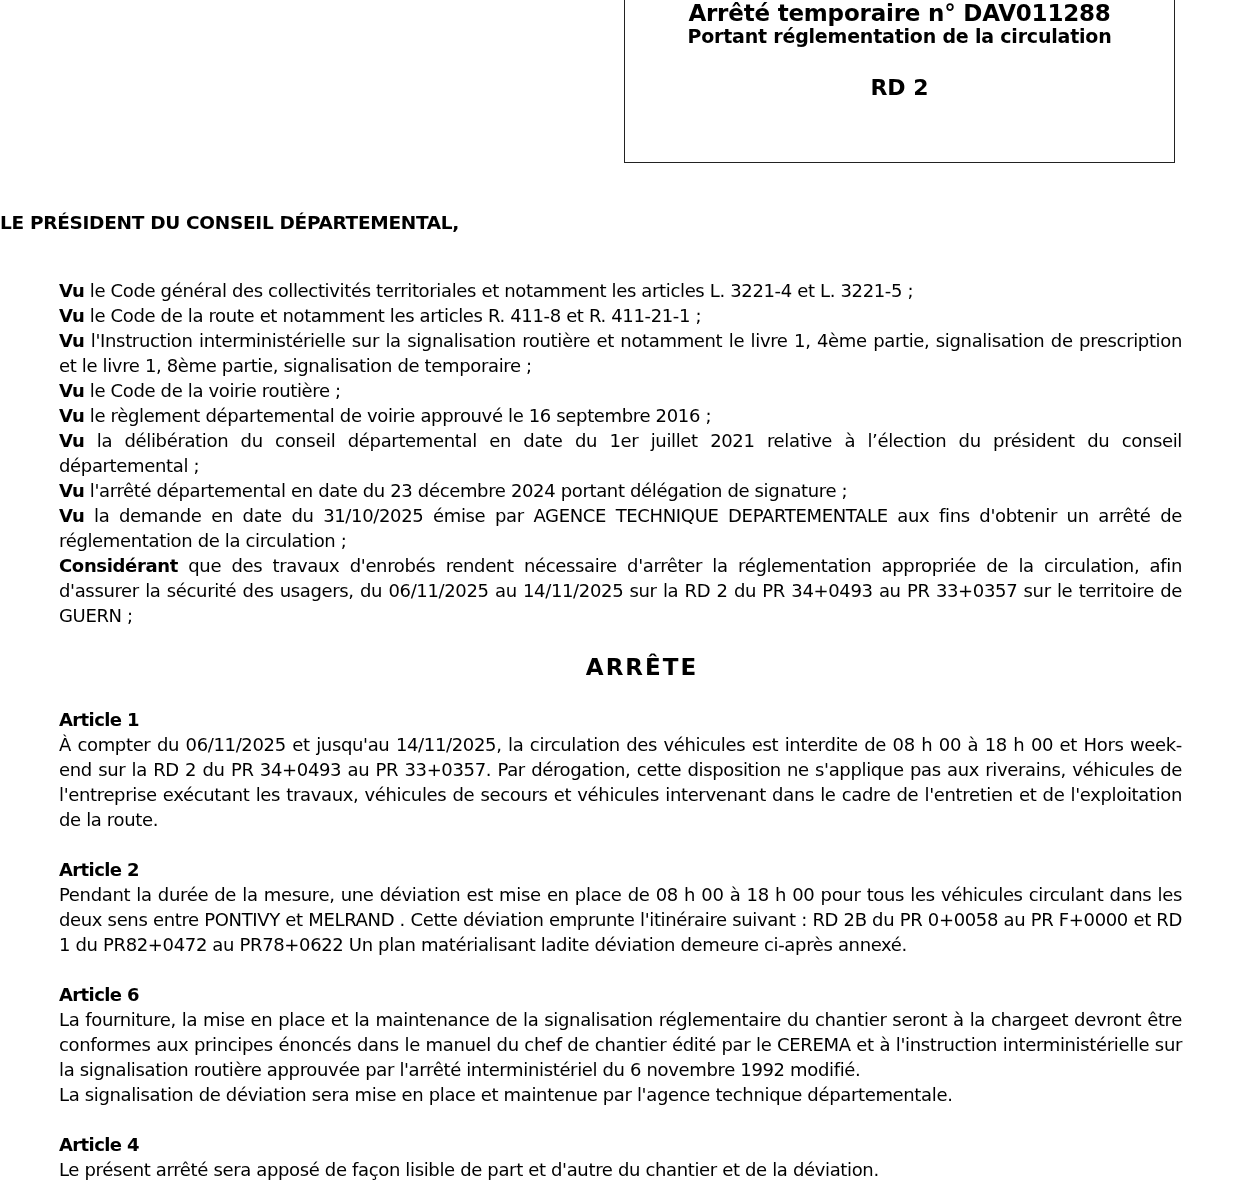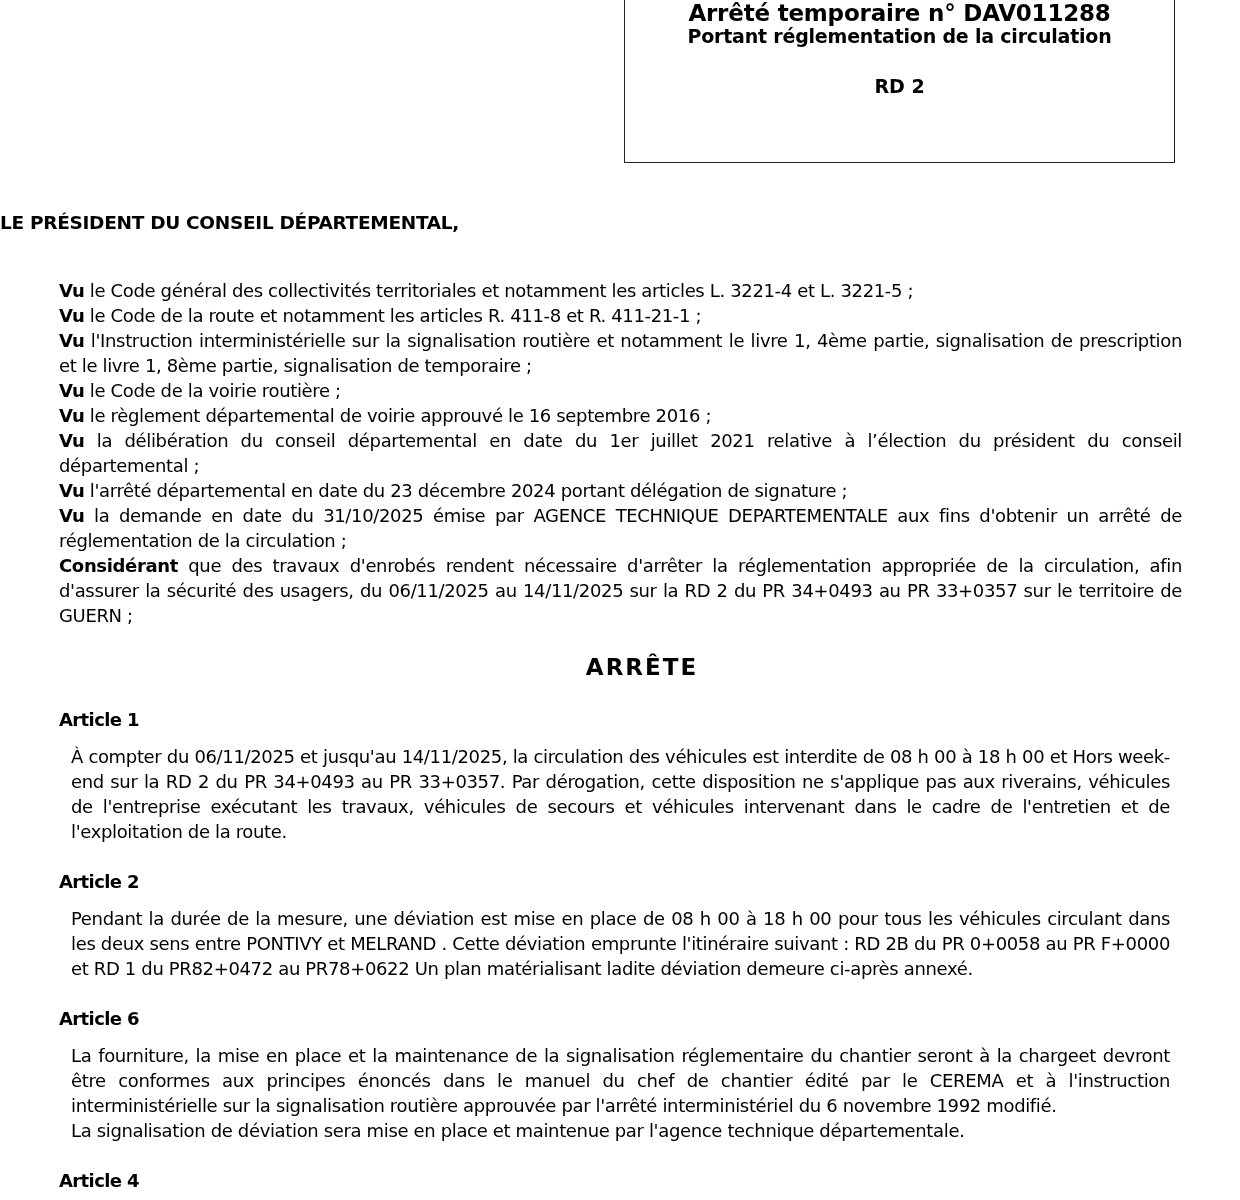--- a/index.html
+++ b/index.html
@@ -6,40 +6,40 @@
     body {
       width: 1240px; height: 1200px; overflow: hidden; position: relative;
       font-family: "DejaVu Sans", sans-serif; color: #000;
     }
     .header-box {
       position: absolute; left: 624px; top: -40px; width: 551px; height: 203px;
       border: 1.5px solid #222; box-sizing: border-box; text-align: center;
     }
     .header-box .h1 { position: absolute; left: 0; right: 0; top: 39px; font-weight: bold; font-size: 23px; letter-spacing: -0.2px; }
     .header-box .h2 { position: absolute; left: 0; right: 0; top: 64px; font-weight: bold; font-size: 19px; letter-spacing: -0.2px; }
-    .header-box .h3 { position: absolute; left: 0; right: 0; top: 114px; font-weight: bold; font-size: 19px; }
+    .header-box .h3 { position: absolute; left: 0; right: 0; top: 114px; font-weight: bold; font-size: 22px; }
     .president {
       position: absolute; left: 0; right: 0; top: 212px; text-align: left;
       font-weight: bold; font-size: 18.5px; letter-spacing: -0.3px;
     }
     .body-text {
       position: absolute; left: 59px; width: 1123px;
       font-size: 18px; line-height: 25px; text-align: justify; letter-spacing: -0.35px;
     }
     .visas { top: 278px; }
     .visa { margin: 0; }
     .visa b { font-weight: bold; }
     .arrete {
       position: absolute; left: 0; right: 0; top: 654px; text-align: center;
       font-weight: bold; font-size: 23px; letter-spacing: 2px; padding-left: 44px;
     }
     .articles { top: 707px; }
     .article { margin: 0 0 25px 0; }
     .article-title { font-weight: bold; margin: 0; letter-spacing: -0.6px; }
-    .article-body { margin: 12px; }
+    .article-body { margin: 0; }
     .article-body p { margin: 0; }
   </style>
 </head>
 <body>
 
 <div class="header-box">
   <div class="h1">Arrêté temporaire n° DAV011288</div>
   <div class="h2">Portant réglementation de la circulation</div>
   <div class="h3">RD 2</div>
 </div>

